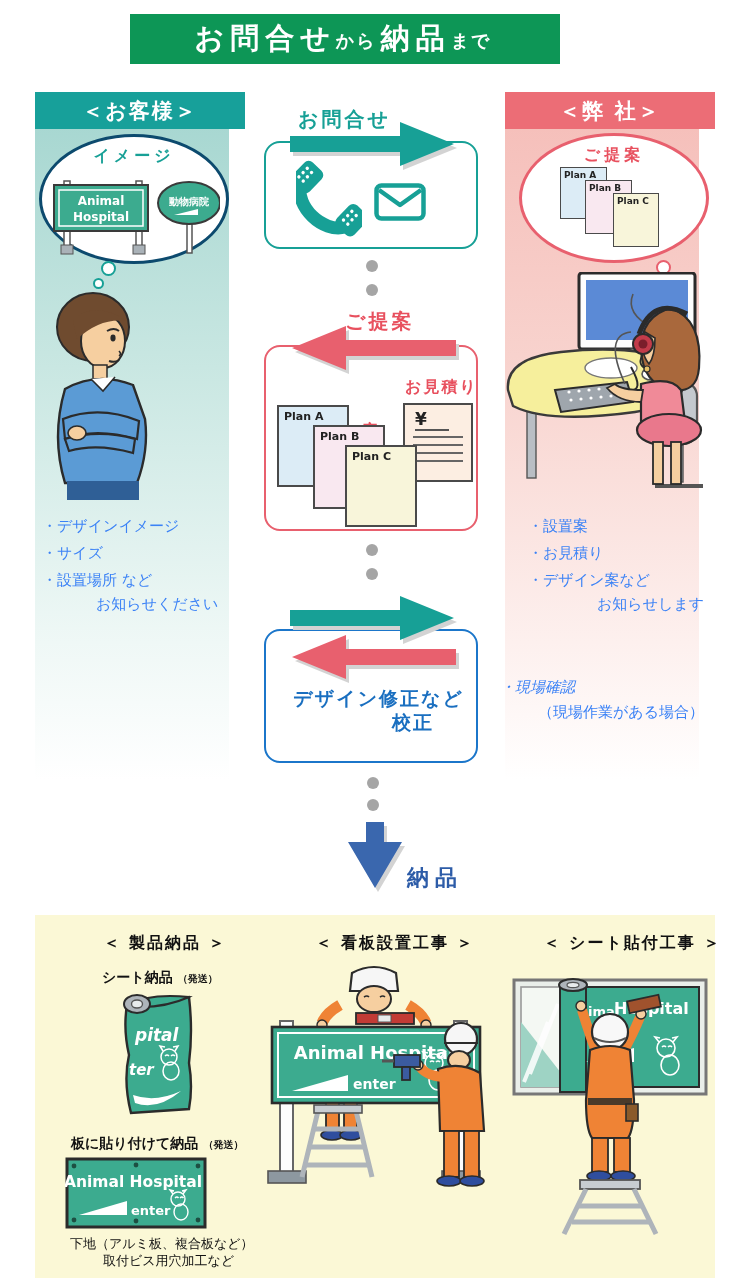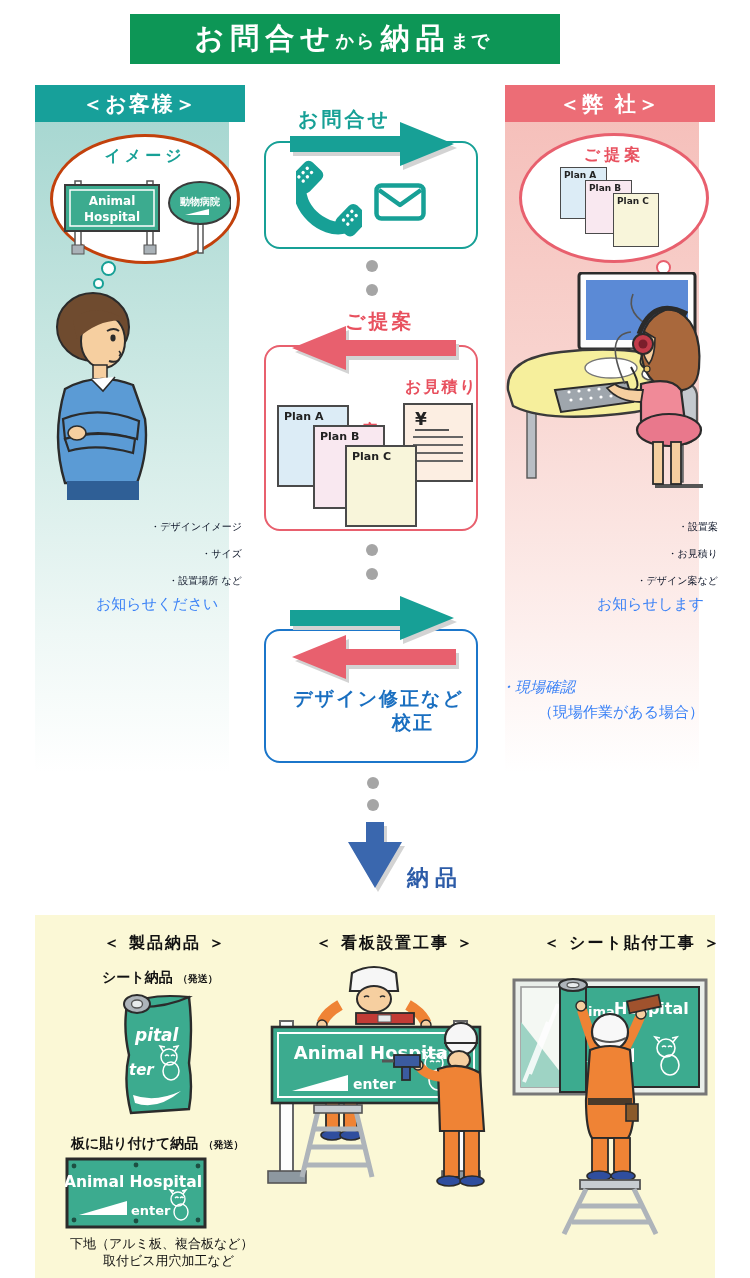--- a/index.html
+++ b/index.html
@@ -5,44 +5,44 @@
   html,body{margin:0;padding:0;background:#fff;}
   #page{position:relative;width:750px;height:1278px;background:#fff;overflow:hidden;
         font-family:"DejaVu Sans",sans-serif;}
   .abs{position:absolute;}
   
   .header-bar{left:130px;top:14px;width:430px;height:50px;background:#0D9656;color:#fff;
     display:flex;align-items:center;justify-content:center;font-weight:bold;}
   .header-bar .big{font-size:29px;letter-spacing:6px;}
   .header-bar .small{font-size:18px;letter-spacing:2px;margin:4px 4px 0 0;}
   
-  .col{top:85px;width:194px;height:688px;}
+  .col{top:92px;width:194px;height:688px;}
   .col-customer{left:35px;background:linear-gradient(180deg,#A3D5CF 0%,#C9E7E2 40%,#EFF8F6 80%,#fff 100%);}
   .col-company{left:505px;background:linear-gradient(180deg,#F5BDB8 0%,#F8D3CE 40%,#FDF0EE 80%,#fff 100%);}
   .col-head{left:0;top:0;width:210px;height:37px;color:#fff;font-weight:bold;font-size:21px;
     letter-spacing:2px;display:flex;align-items:center;justify-content:center;}
   .col-head-customer{background:#17A09A;}
   .col-head-company{background:#EC6D76;}
   
   .bubble{width:184px;height:124px;background:#fff;border-radius:50%;}
-  .bubble-customer{left:50px;top:134px;border:3px solid #c2410c;}
+  .bubble-customer{left:39px;top:134px;border:3px solid #0c4a6e;}
   .bubble-company{left:519px;top:133px;border:3px solid #E8606E;}
   .bubble-title{width:100%;text-align:center;top:9px;font-weight:bold;font-size:16px;letter-spacing:4px;}
   .trail{background:#fff;border-radius:50%;}
   
   .flow-label{font-weight:bold;font-size:20px;letter-spacing:3px;}
   .flow-box{background:#fff;border-radius:16px;}
   .arrow-svg{filter:drop-shadow(3px 4px 0 #D3D3D3);}
   .dot{width:12px;height:12px;border-radius:50%;background:#A5A5A5;}
   .doc{border:2px solid #4A4A4A;font-size:11px;font-weight:bold;color:#222;}
   .doc .doc-label{padding:3px 0 0 5px;display:block;}
   .plan-mini{border:1.5px solid #4A4A4A;font-size:9px;font-weight:bold;color:#222;}
   .plan-mini span{padding:2px 0 0 3px;display:block;}
   
-  .bullets{font-size:10px;color:#0f172a;line-height:27px;text-align:right;}
+  .bullets{font-size:15px;color:#3b82f6;line-height:27px;}
   .note-text{font-size:15px;color:#3b82f6;}
   
   .bottom-area{left:35px;top:915px;width:680px;height:363px;background:#FBF8D6;}
   .bottom-head{top:18px;font-size:16px;font-weight:bold;color:#111;letter-spacing:2px;text-align:center;}
   .mini-label{font-size:14px;font-weight:bold;color:#111;margin-top:26px;}
   .mini-note{font-size:10px;font-weight:bold;color:#111;}
   .caption{font-size:13px;color:#111;}
 </style>
 </head>
 <body>

